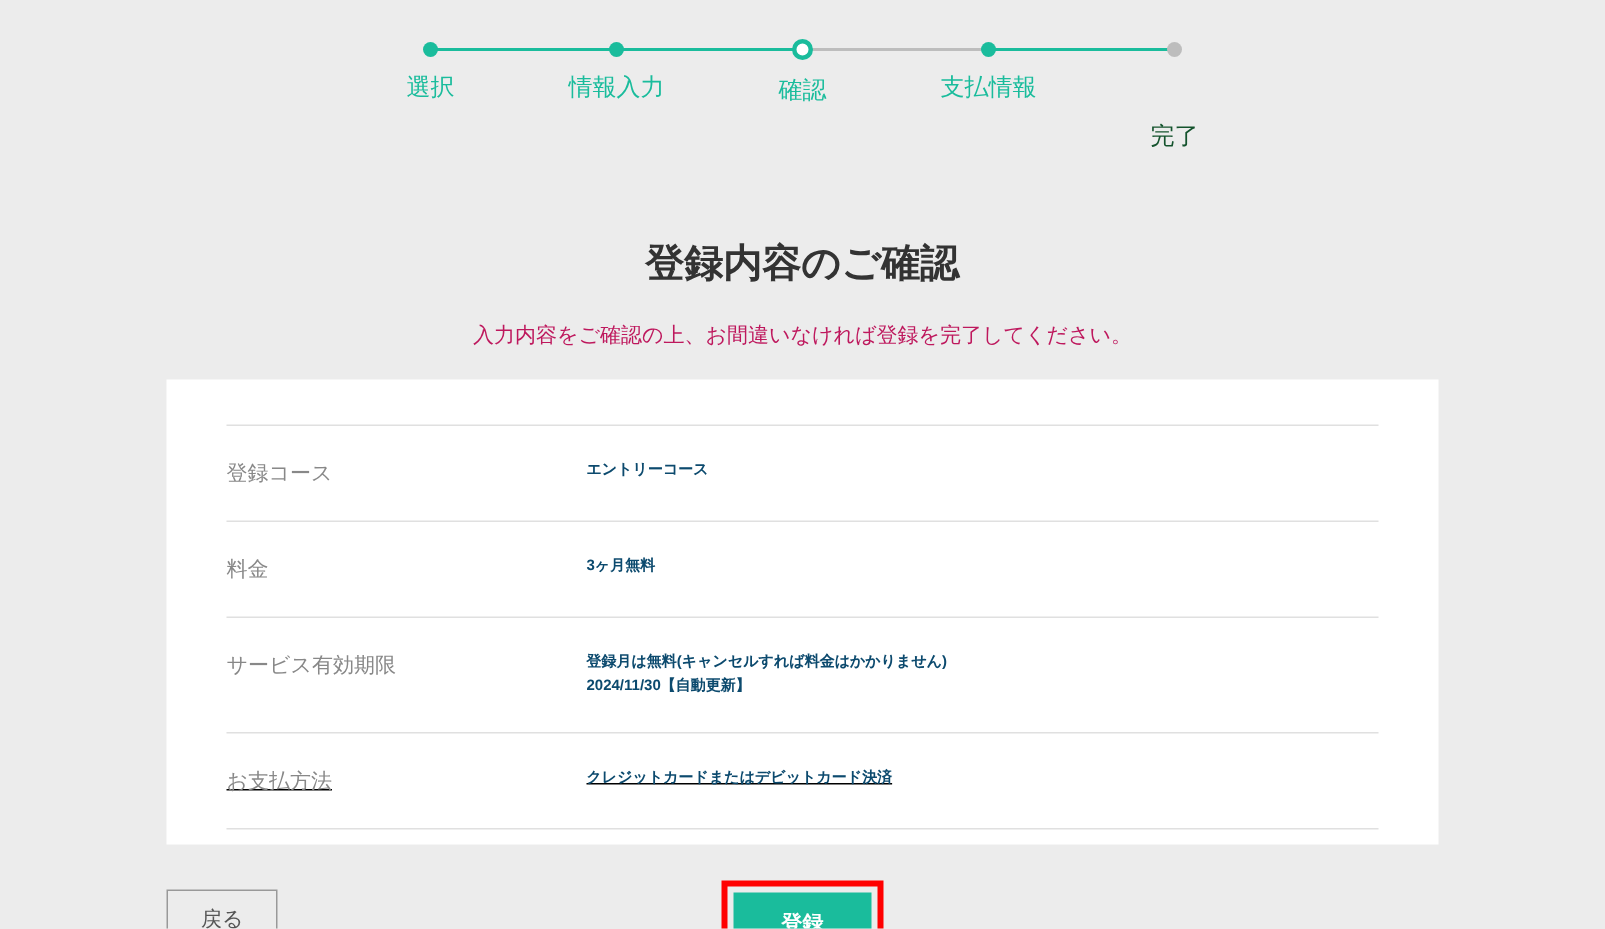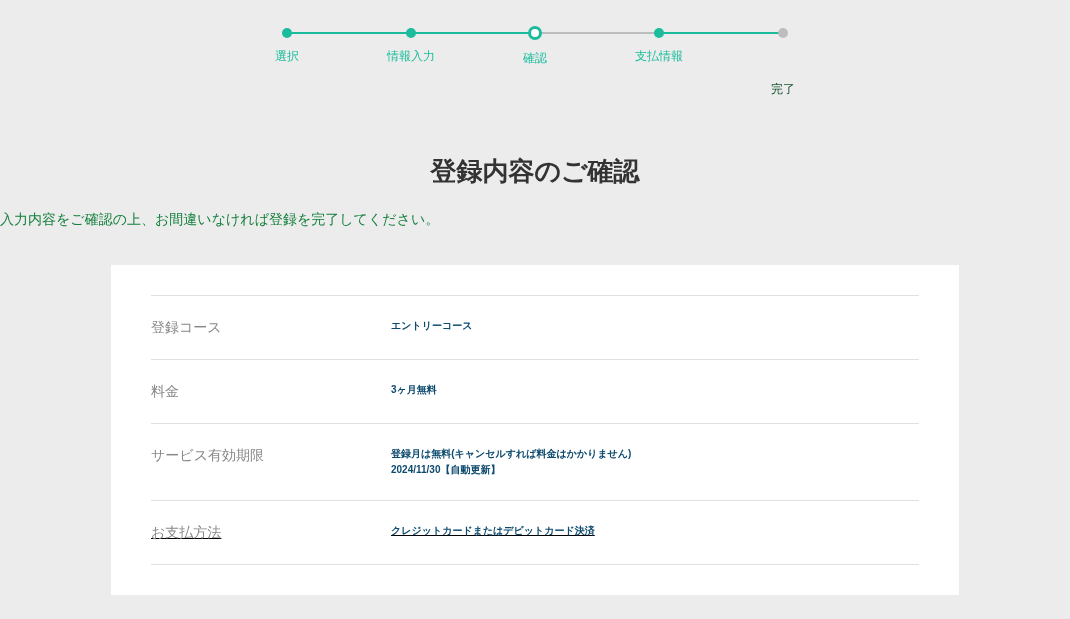--- a/index.html
+++ b/index.html
@@ -62,47 +62,47 @@
       z-index: 1;
     }
     .step-line.future {
       background: #bdbdbd;
     }
     .step:last-child .step-line {
       display: none;
     }
     .step-label {
       margin-top: 10px;
-      font-size: 12px;
+      font-size: 16px;
       color: #1abc9c;
     }
     .step-label.future {
       color: #14532d;
       margin-top: 43px;
     }
     
     .page-title {
       text-align: center;
       font-size: 26px;
       font-weight: 600;
       color: #333;
       margin-top: 56px;
     }
     .page-subtitle {
-      text-align: left;
-      font-size: 14px;
-      color: #15803d;
+      text-align: center;
+      font-size: 14px;
+      color: #be185d;
       margin-top: 22px;
     }
     
     .card {
       background: #fff;
       width: 848px;
-      margin: 36px auto 0;
-      padding: 30px 40px 30px;
+      margin: 20px auto 0;
+      padding: 30px 40px 10px;
     }
     .row {
       display: flex;
       padding: 22px 0;
       border-top: 1px solid #e0e0e0;
       align-items: flex-start;
     }
     .row:last-child {
       border-bottom: 1px solid #e0e0e0;
       text-decoration: underline;

